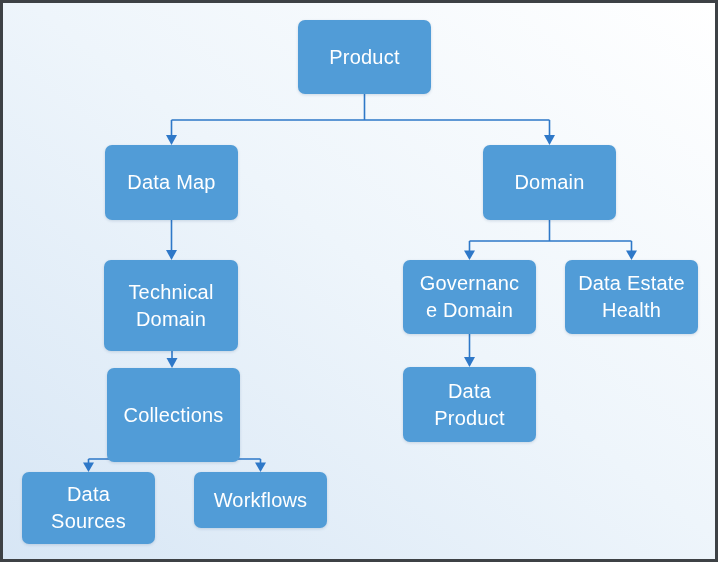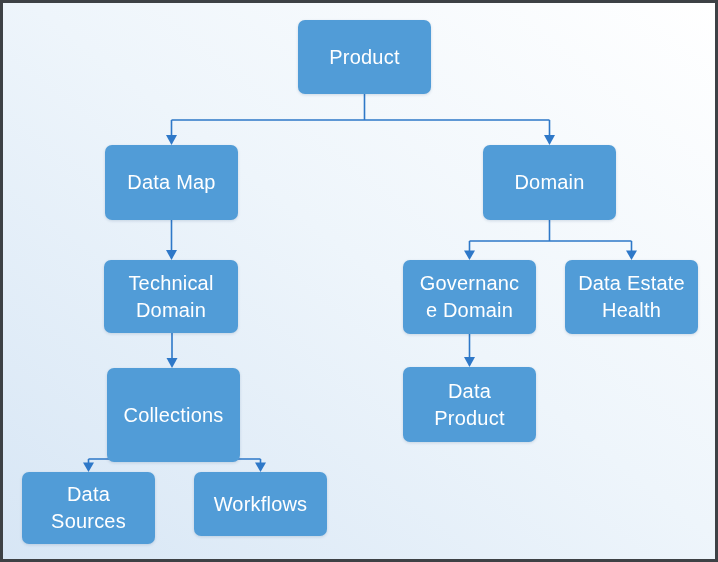--- a/index.html
+++ b/index.html
@@ -99,21 +99,21 @@
   </div>
 
   <div class="node" style="left:102px;top:142px;width:133px;height:75px">
     <span class="label">Data Map</span>
   </div>
 
   <div class="node" style="left:480px;top:142px;width:133px;height:75px">
     <span class="label">Domain</span>
   </div>
 
-  <div class="node" style="left:101px;top:257px;width:134px;height:73px">
+  <div class="node" style="left:101px;top:257px;width:134px;height:91px">
     <span class="label">Technical
 Domain</span>
   </div>
 
   <div class="node" style="left:562px;top:257px;width:133px;height:74px">
     <span class="label">Data Estate
 Health</span>
   </div>
 
   <div class="node" style="left:400px;top:257px;width:133px;height:74px">
@@ -128,17 +128,17 @@
   <div class="node" style="left:400px;top:364px;width:133px;height:75px">
     <span class="label">Data
 Product</span>
   </div>
 
   <div class="node" style="left:19px;top:469px;width:133px;height:72px">
     <span class="label">Data
 Sources</span>
   </div>
 
-  <div class="node" style="left:191px;top:469px;width:133px;height:64px">
+  <div class="node" style="left:191px;top:469px;width:133px;height:56px">
     <span class="label">Workflows</span>
   </div>
 
 </div>
 
 </body></html>

